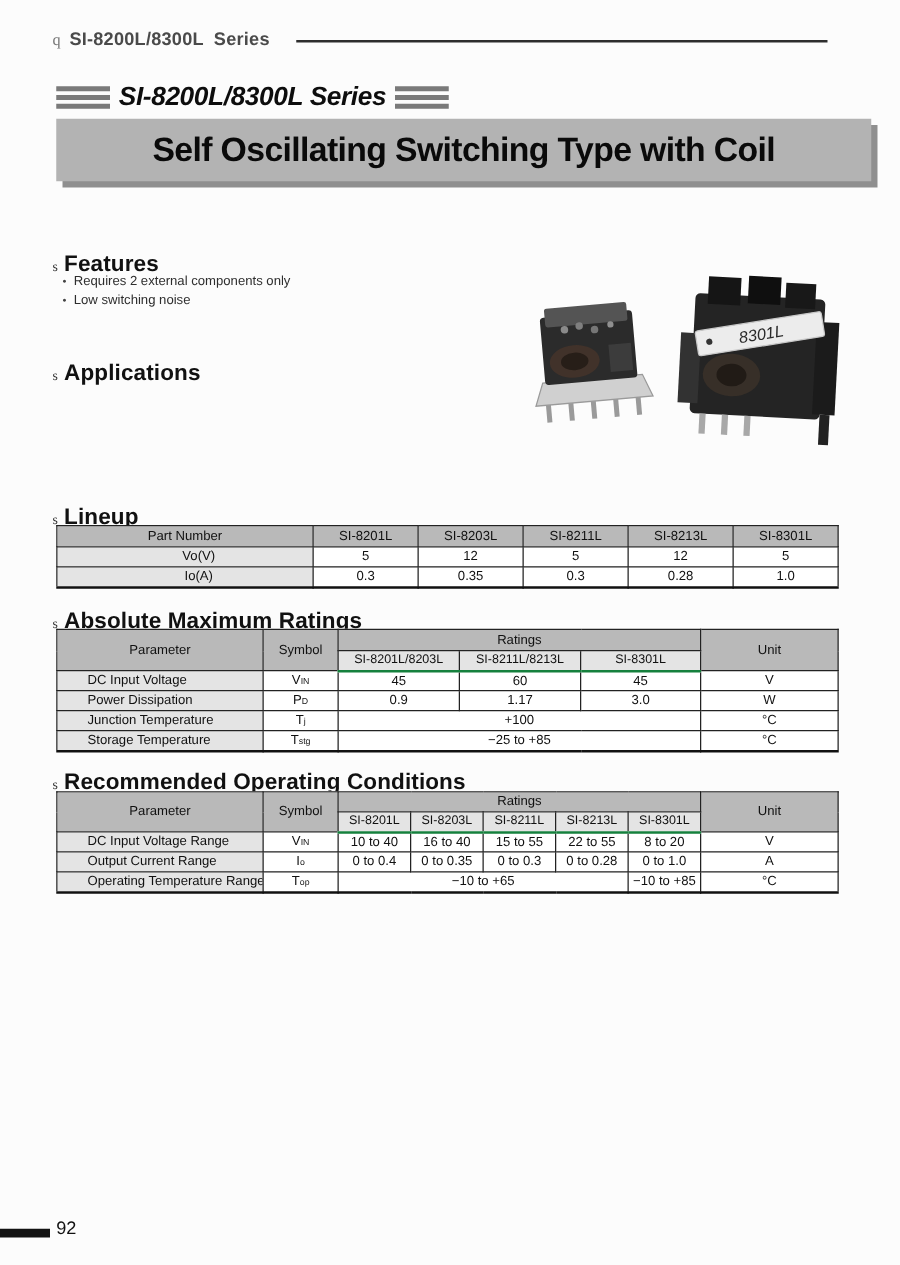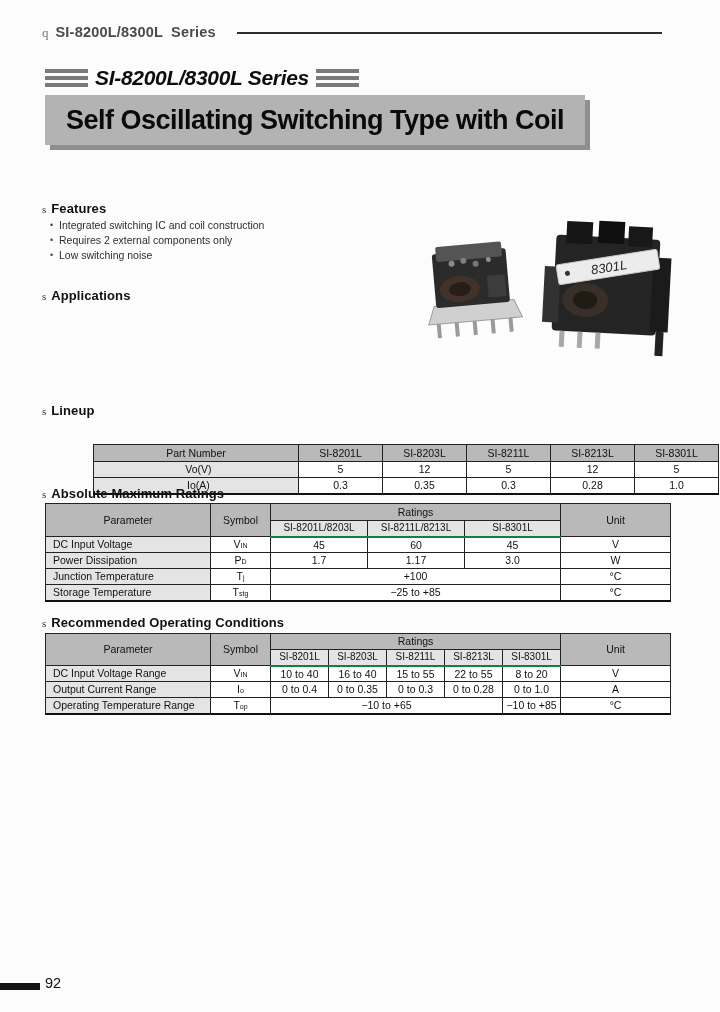--- a/index.html
+++ b/index.html
@@ -10,47 +10,47 @@
   .running-head { position:absolute; top:24px; left:42px; display:flex; align-items:baseline; }
   .rh-marker { font-family:"Liberation Serif", serif; font-size:13px; color:#777; margin-right:7px; }
   .rh-title { font-size:14.5px; font-weight:bold; color:#4a4a4a; word-spacing:4px; letter-spacing:0.2px; }
   .rh-rule { position:absolute; top:32px; left:237px; width:425px; height:2px; background:#2e2e2e; }
 
   
   .series-strip { position:absolute; top:66px; left:45px; display:flex; align-items:center; }
   .bars { display:flex; flex-direction:column; gap:3px; }
   .bars i { display:block; width:43px; height:4px; background:#7a7a7a; }
   .series-title { font-size:21px; font-weight:bold; font-style:italic; color:#0d0d0d; margin:0 7px; letter-spacing:-0.3px; }
-  .banner { position:absolute; top:95px; left:45px; width:540px; height:50px; background:#b3b3b3;
+  .banner { position:absolute; top:95px; left:45px; width:652px; height:50px; background:#b3b3b3;
             box-shadow:5px 5px 0 #8f8f8f; display:flex; align-items:center; justify-content:center; }
   .banner-text { font-size:27px; font-weight:bold; color:#0a0a0a; letter-spacing:-0.5px; white-space:nowrap; }
 
   
   .sec-head { position:absolute; left:42px; display:flex; align-items:baseline; }
   .sec-marker { font-family:"Liberation Serif", serif; font-size:11px; color:#333; margin-right:5px; }
-  .sec-title { font-size:13px; font-weight:bold; color:#111; letter-spacing:0.1px; }
+  .sec-title { font-size:18px; font-weight:bold; color:#111; letter-spacing:0.1px; }
   .bullets { position:absolute; left:50px; list-style:none; }
   .bullets li { font-size:10.5px; color:#2e2e2e; line-height:15px; padding-left:9px; position:relative; }
   .bullets li::before { content:"•"; position:absolute; left:0; top:0; font-size:9px; color:#444; }
 
   
   .photos { position:absolute; top:213px; left:418px; }
 
   
   table { border-collapse:collapse; table-layout:fixed; position:absolute; left:45px; background:#fff; }
   td { border:1px solid #222; font-size:10.5px; text-align:center; height:16px; line-height:1;
        padding:0 2px; color:#111; overflow:hidden; white-space:nowrap; }
   .hdr { background:#b9b9b9; }
   .sub-hdr { background:#e4e4e4; font-size:10px; }
-  .param { text-align:left; padding-left:7px; background:#e4e4e4; }
+  .param { text-align:left; padding-left:24px; background:#e4e4e4; }
   .thick-b td { border-bottom:2px solid #15803d; }
   table { border:1px solid #111; border-bottom:2px solid #111; }
   .sym-sub { font-size:7px; }
 
-  .tbl-lineup { top:444px; width:625px;margin-left:48px; }
+  .tbl-lineup { top:420px; width:625px; }
   .tbl-amr { top:503px; width:625px; }
   .tbl-roc { top:633px; width:625px; }
   .tbl-lineup td { height:16px; }
   .tbl-lineup tr:first-child td { height:17px; }
   .tbl-amr tr:first-child td { height:17px; }
 
   
   .footer-bar { position:absolute; top:983px; left:0; width:40px; height:7px; background:#131313; }
   .page-num { position:absolute; top:975px; left:45px; font-size:14.5px; color:#111; }
 </style>
@@ -81,21 +81,20 @@
 
   <div class="banner">
     <span class="banner-text">Self Oscillating Switching Type with Coil</span>
   </div>
 
   <div class="sec-head" style="top:201px;">
     <span class="sec-marker">s</span>
     <span class="sec-title">Features</span>
   </div>
   <ul class="bullets" style="top:218px;">
-    <li>Integrated switching IC and coil construction</li>
     <li>Requires 2 external components only</li>
     <li>Low switching noise</li>
   </ul>
 
   <div class="sec-head" style="top:288px;">
     <span class="sec-marker">s</span>
     <span class="sec-title">Applications</span>
   </div>
 
   <svg class="photos" width="260" height="145" viewBox="0 0 260 145">
@@ -210,21 +209,21 @@
       <td class="param">DC Input Voltage</td>
       <td><span>V</span><span class="sym-sub">IN</span></td>
       <td>45</td>
       <td>60</td>
       <td>45</td>
       <td>V</td>
     </tr>
     <tr>
       <td class="param">Power Dissipation</td>
       <td><span>P</span><span class="sym-sub">D</span></td>
-      <td>1.7</td>
+      <td>0.9</td>
       <td>1.17</td>
       <td>3.0</td>
       <td>W</td>
     </tr>
     <tr>
       <td class="param">Junction Temperature</td>
       <td><span>T</span><span class="sym-sub">j</span></td>
       <td colspan="3">+100</td>
       <td>°C</td>
     </tr>

